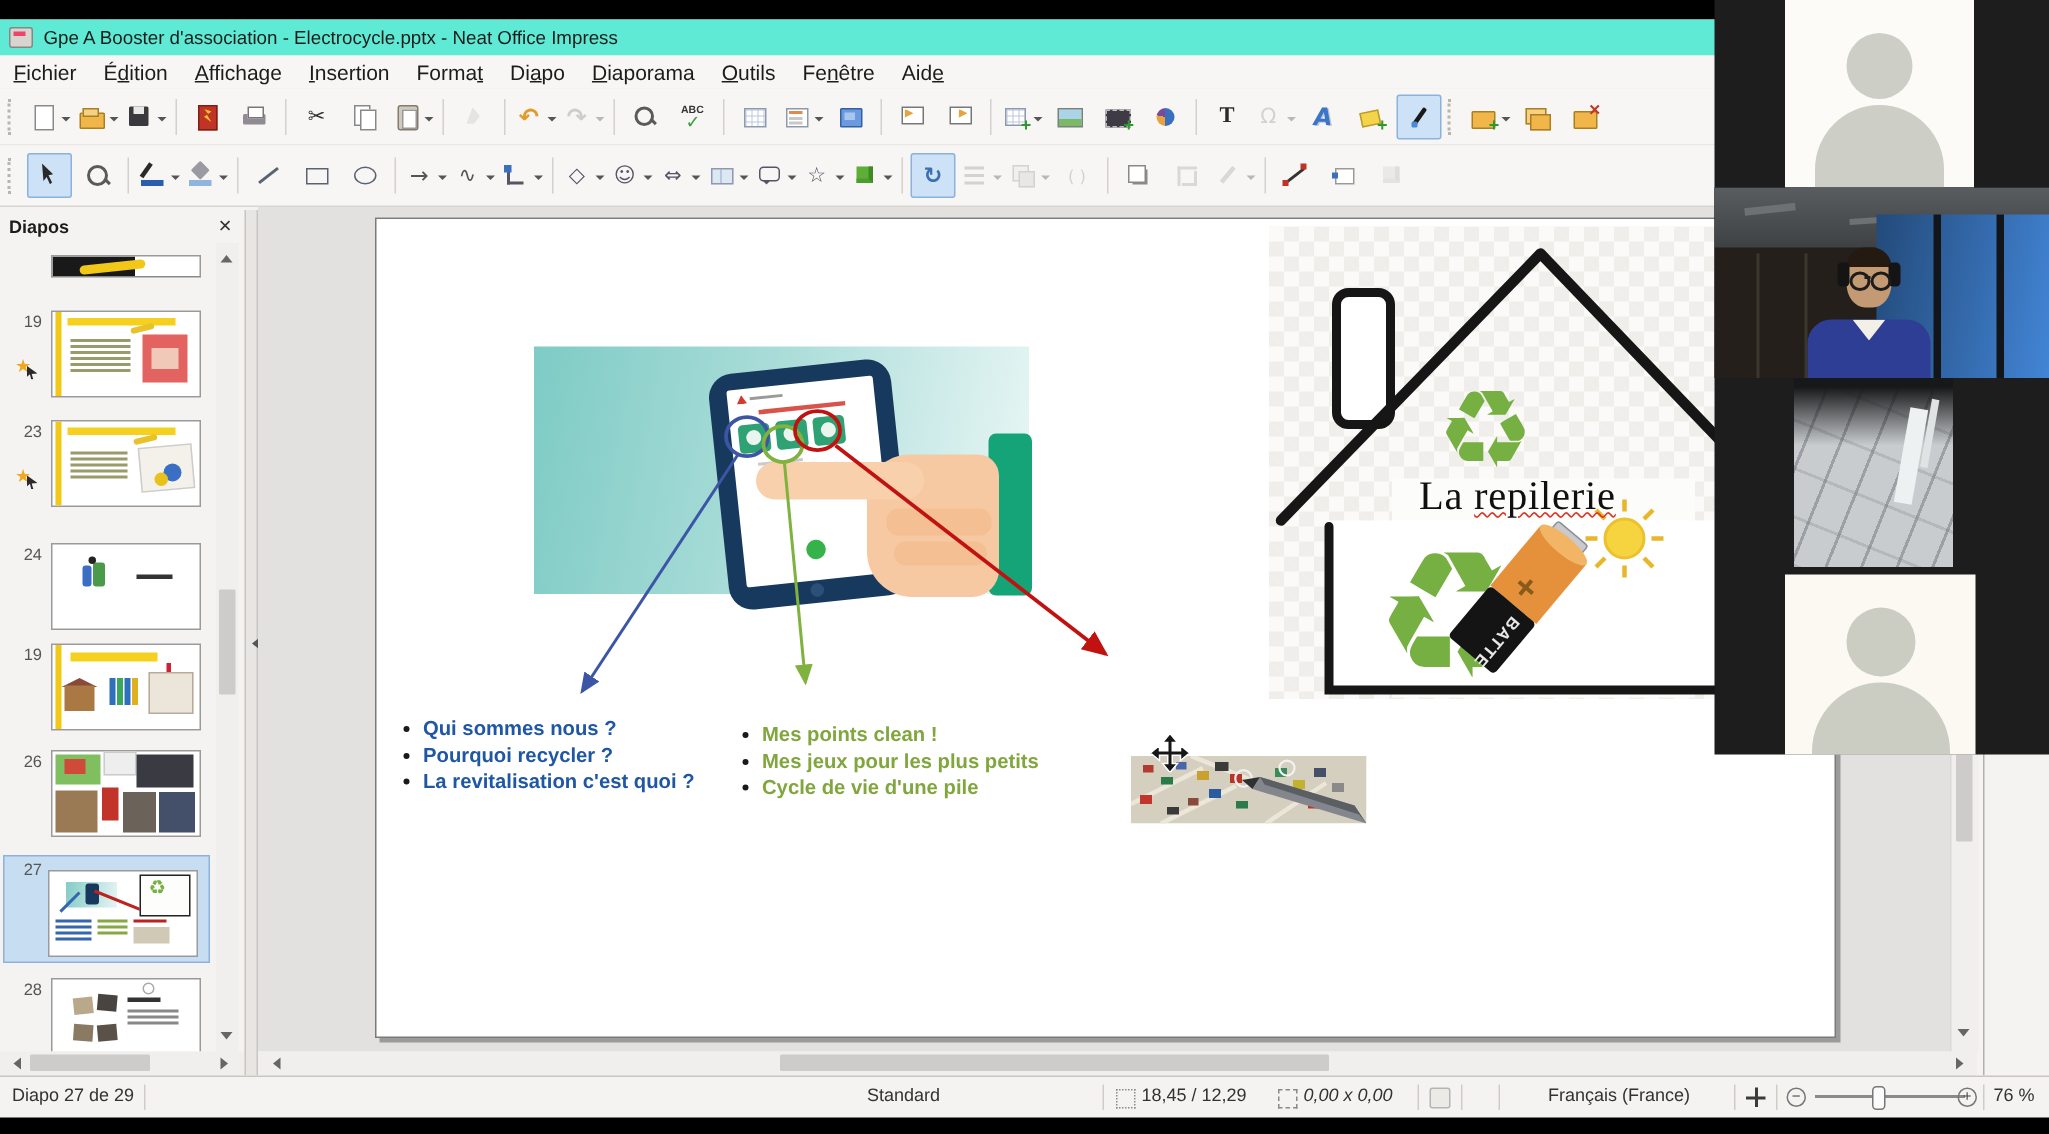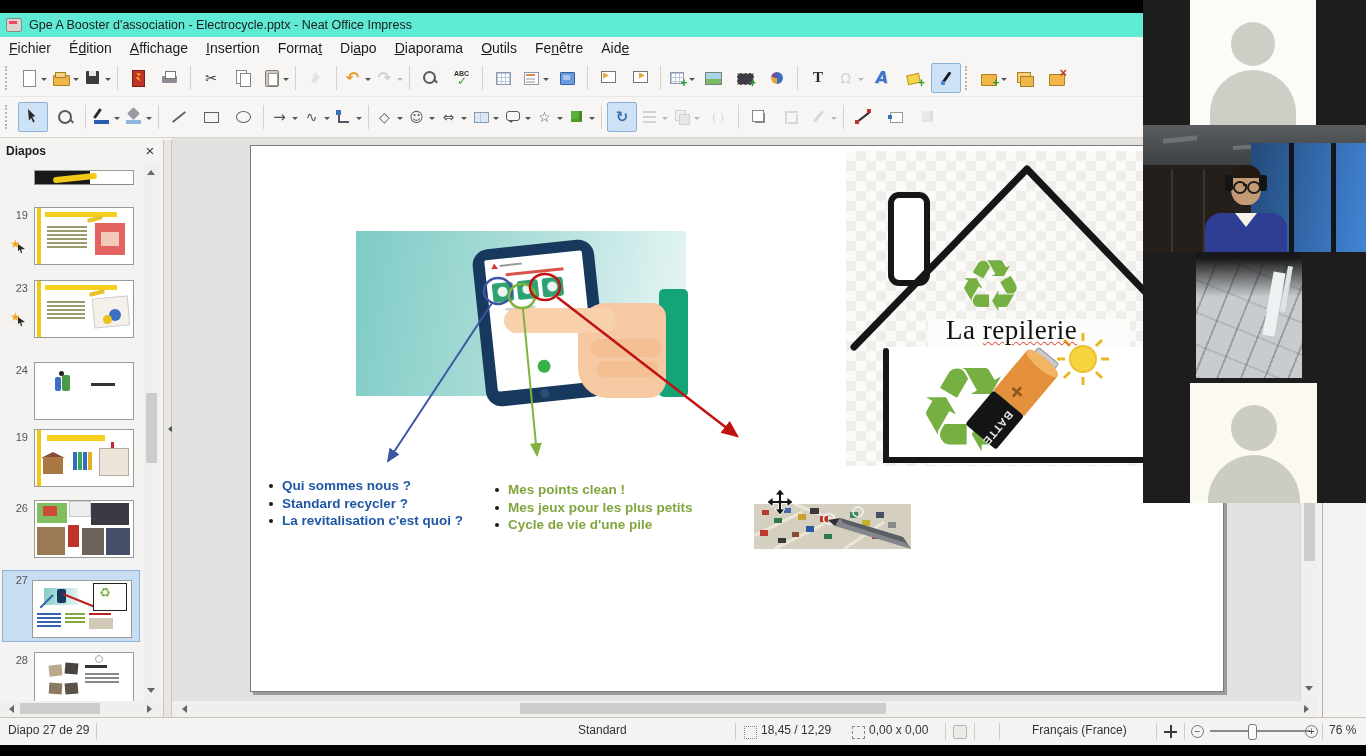--- a/index.html
+++ b/index.html
@@ -622,21 +622,21 @@
           <text x="-8" y="2" font-size="24" fill="#8a5a1a" font-weight="bold" font-family="Liberation Sans,sans-serif">+</text>
           <text transform="rotate(90)" x="14" y="-4" font-size="11" fill="#e8e8e8" font-weight="bold" letter-spacing="1" font-family="Liberation Sans,sans-serif">BATTE</text>
         </g>
       </svg>
       <div id="houselabel"><span>La </span><span class="sq">repilerie</span></div>
     </div>
 
     <div class="a blist" style="left:12px;top:331px;width:218px;color:#1f57a5;">
       <ul>
         <li>Qui sommes nous ?</li>
-        <li>Standard recycler ?</li>
+        <li>Pourquoi recycler ?</li>
         <li>La revitalisation c'est quoi ?</li>
       </ul>
     </div>
 
     <div class="a blist" style="left:238px;top:335px;width:230px;color:#82a63e;">
       <ul>
         <li>Mes points clean !</li>
         <li>Mes jeux pour les plus petits</li>
         <li>Cycle de vie d'une pile</li>
       </ul>
@@ -688,21 +688,21 @@
   <div class="a" id="deck"></div>
 
   <div class="a" id="statusbar">
     <span class="sbi" style="left:8px;">Diapo 27 de 29</span>
     <span class="vsep" style="left:96px;"></span>
     <span class="sbi" style="left:578px;">Standard</span>
     <span class="vsep" style="left:735px;"></span>
     <span class="sbi dashbox" style="left:744px;top:8px;border-style:dotted;"></span>
     <span class="sbi" style="left:761px;">18,45 / 12,29</span>
     <span class="sbi dashbox" style="left:852px;top:8px;"></span>
-    <span class="sbi" style="left:869px;">0,00 x 0,00</span>
+    <span class="sbi" style="left:869px;font-style:italic;">0,00 x 0,00</span>
     <span class="vsep" style="left:945px;"></span>
     <span class="sbi" style="left:953px;top:7px;width:12px;height:12px;border:1px solid #b5b5b5;border-radius:2px;background:#eceae7;"></span>
     <span class="vsep" style="left:974px;"></span>
     <span class="vsep" style="left:999px;"></span>
     <span class="sbi" style="left:1032px;">Français (France)</span>
     <span class="vsep" style="left:1156px;"></span>
     <span class="sbi crossico" style="left:1164px;top:7px;"></span>
     <span class="vsep" style="left:1184px;"></span>
     <span class="sbi zcirc" style="left:1191px;top:7px;">−</span>
     <span id="ztrack" style="left:1210px;">

